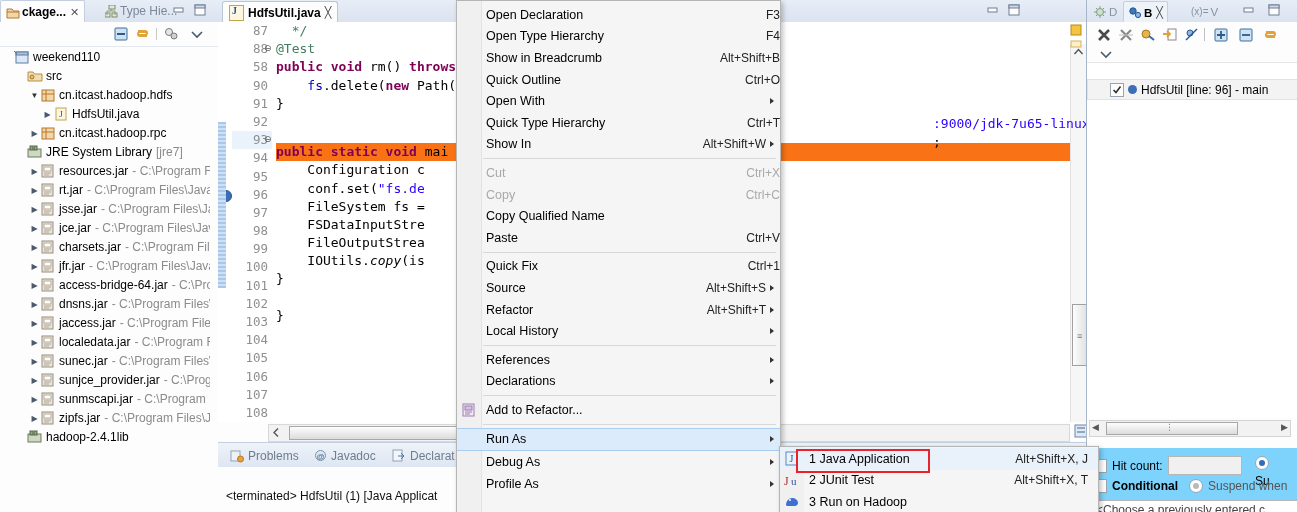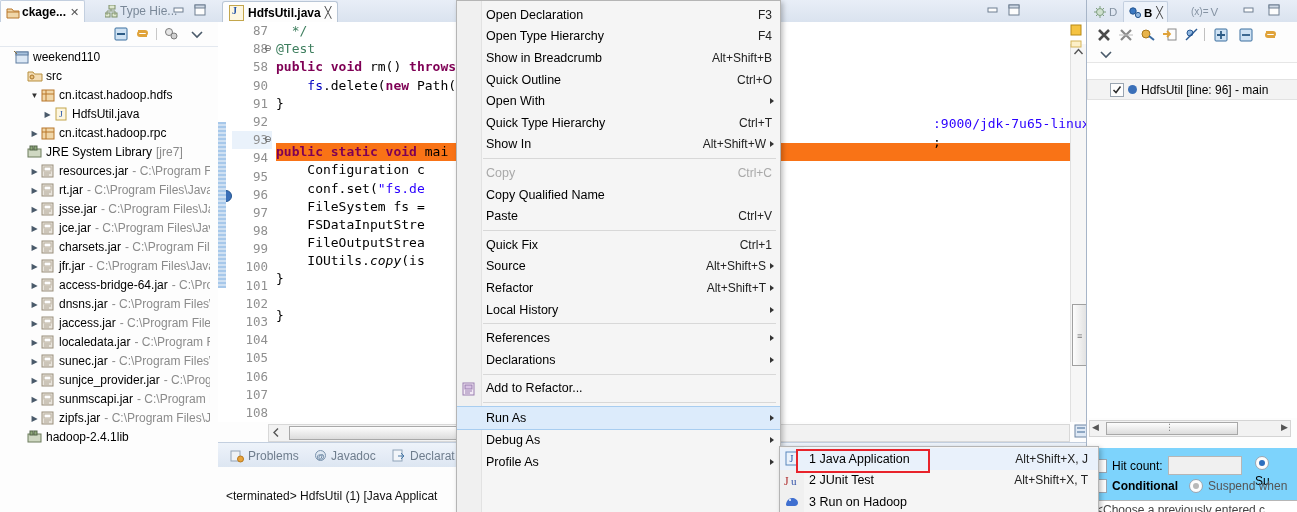--- a/index.html
+++ b/index.html
@@ -123,21 +123,21 @@
                   border-radius:50%;background:#b9b9b9;}
 
   
   #ctxmenu{left:456px;top:0;width:323px;height:512px;background:#f5f5f5;
            border:1px solid #b5b5b5;box-shadow:2px 2px 5px rgba(0,0,0,.25);z-index:50;}
   #ctx-icons{position:absolute;left:0;top:0;width:24px;height:512px;
              background:#f0f0f0;border-right:1px solid #e2e2e2;}
   .mi{position:relative;height:21.6px;display:flex;align-items:center;
       font-size:12.5px;padding-left:29px;white-space:nowrap;}
   .mi .lbl{flex:1 1 auto;}
-  .mi .acc{color:#222;font-size:12px;padding-right:8px;}
+  .mi .acc{color:#222;font-size:12px;}
   .mi .sub{position:absolute;right:6px;top:50%;transform:translateY(-50%);
            width:0;height:0;border-left:4px solid #333;border-top:3.5px solid transparent;
            border-bottom:3.5px solid transparent;}
   .mi.disabled .lbl,.mi.disabled .acc{color:#a9a9a9;}
   .mi.selected{background:#dcebfb;border-top:1px solid #a8cdf0;border-bottom:1px solid #a8cdf0;}
   .msep{height:1px;background:#d8d8d8;margin:3px 4px 3px 26px;}
 
   
   #submenu{left:779px;top:446px;width:318px;height:66px;background:#f5f5f5;
            border:1px solid #b5b5b5;box-shadow:2px 2px 5px rgba(0,0,0,.25);z-index:60;}
@@ -729,20 +729,24 @@
           <span class="lbl">Quick Type Hierarchy</span>
           <span class="acc">Ctrl+T</span>
         </div>
         <div class="mi nosel">
           <span class="lbl">Show In</span>
           <span class="acc" style="padding-right: 14px;">Alt+Shift+W</span>
           <span class="sub"></span>
         </div>
         <div class="msep"></div>
         <div class="mi nosel disabled">
+          <span class="lbl">Cut</span>
+          <span class="acc">Ctrl+X</span>
+        </div>
+        <div class="mi nosel disabled">
           <span class="lbl">Copy</span>
           <span class="acc">Ctrl+C</span>
         </div>
         <div class="mi nosel">
           <span class="lbl">Copy Qualified Name</span>
         </div>
         <div class="mi nosel">
           <span class="lbl">Paste</span>
           <span class="acc">Ctrl+V</span>
         </div>

